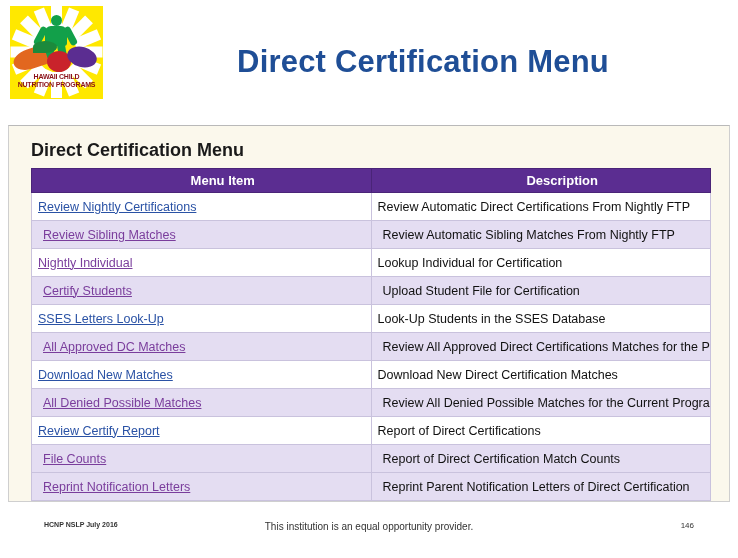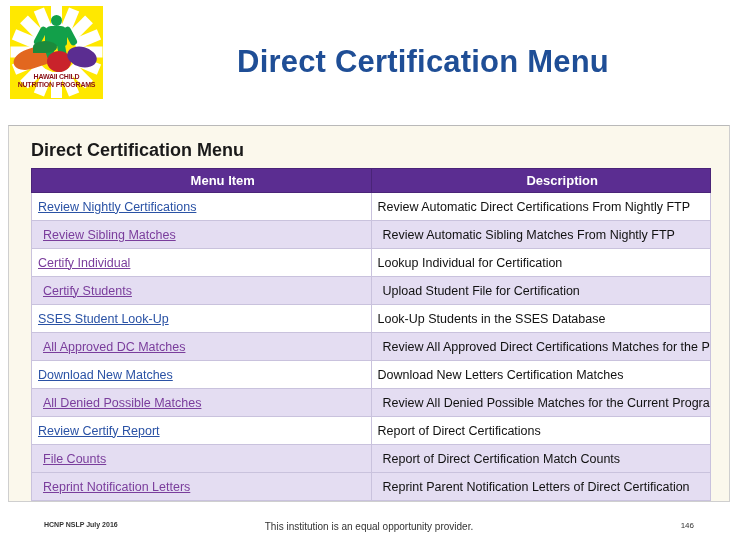--- a/index.html
+++ b/index.html
@@ -264,38 +264,38 @@
     <tbody id="table-body">
         <tr class="row-odd">
           <td class="menu-cell"><span class="link">Review Nightly Certifications</span></td>
           <td class="desc-cell">Review Automatic Direct Certifications From Nightly FTP</td>
         </tr>
         <tr class="row-even">
           <td class="menu-cell"><span class="link visited">Review Sibling Matches</span></td>
           <td class="desc-cell">Review Automatic Sibling Matches From Nightly FTP</td>
         </tr>
         <tr class="row-odd">
-          <td class="menu-cell"><span class="link visited">Certify Individual</span></td>
+          <td class="menu-cell"><span class="link visited">Nightly Individual</span></td>
           <td class="desc-cell">Lookup Individual for Certification</td>
         </tr>
         <tr class="row-even">
           <td class="menu-cell"><span class="link visited">Certify Students</span></td>
           <td class="desc-cell">Upload Student File for Certification</td>
         </tr>
         <tr class="row-odd">
-          <td class="menu-cell"><span class="link">SSES Student Look-Up</span></td>
+          <td class="menu-cell"><span class="link">SSES Letters Look-Up</span></td>
           <td class="desc-cell">Look-Up Students in the SSES Database</td>
         </tr>
         <tr class="row-even">
           <td class="menu-cell"><span class="link visited">All Approved DC Matches</span></td>
           <td class="desc-cell">Review All Approved Direct Certifications Matches for the Program Year</td>
         </tr>
         <tr class="row-odd">
           <td class="menu-cell"><span class="link">Download New Matches</span></td>
-          <td class="desc-cell">Download New Letters Certification Matches</td>
+          <td class="desc-cell">Download New Direct Certification Matches</td>
         </tr>
         <tr class="row-even">
           <td class="menu-cell"><span class="link visited">All Denied Possible Matches</span></td>
           <td class="desc-cell">Review All Denied Possible Matches for the Current Program Year</td>
         </tr>
         <tr class="row-odd">
           <td class="menu-cell"><span class="link">Review Certify Report</span></td>
           <td class="desc-cell">Report of Direct Certifications</td>
         </tr>
         <tr class="row-even">

